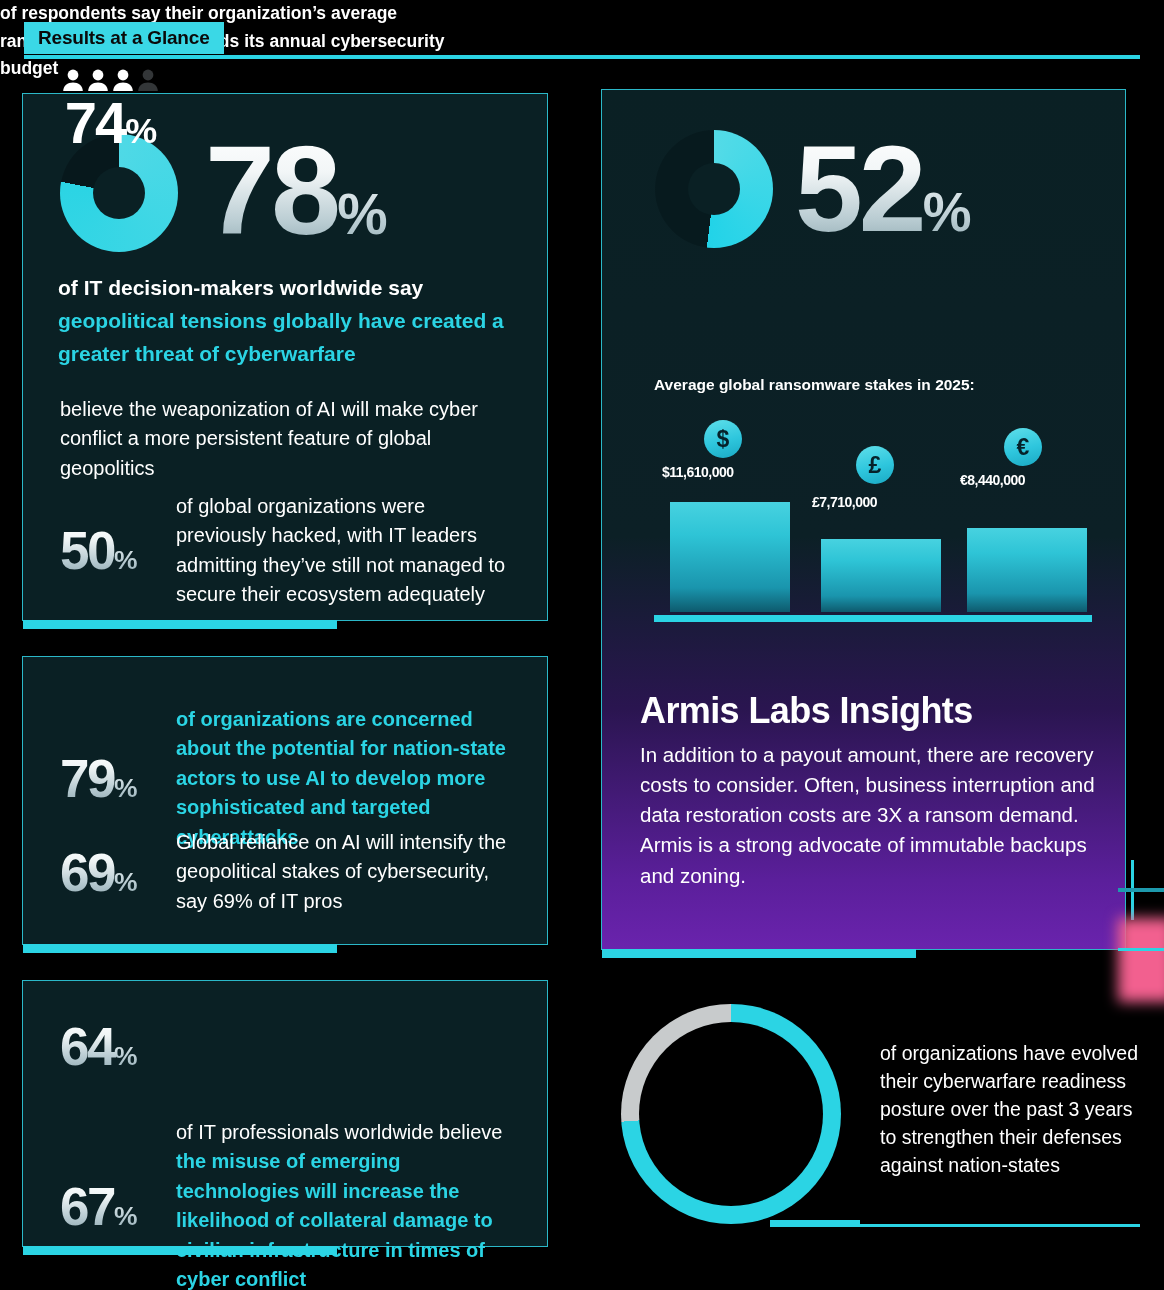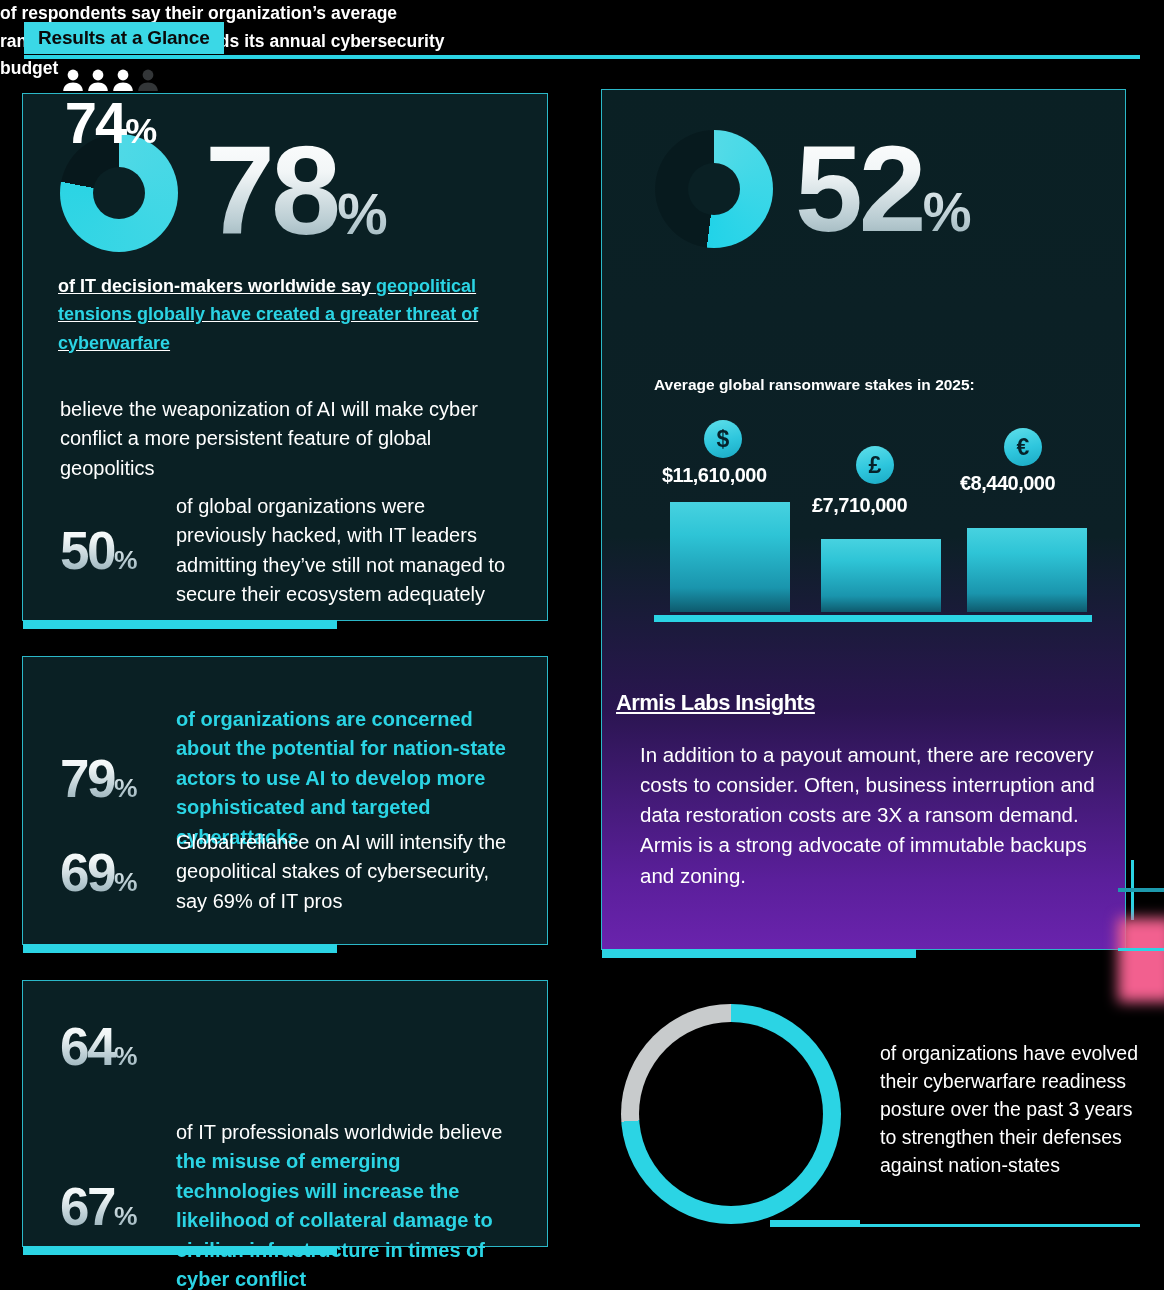--- a/index.html
+++ b/index.html
@@ -49,21 +49,21 @@
   .bignum {
     position:absolute; font-weight:bold; line-height:1;
     background:linear-gradient(180deg,#ffffff 0%,#f2f6f7 35%,#b9ccd2 75%,#8fa9b1 100%);
     -webkit-background-clip:text; background-clip:text; color:transparent;
     letter-spacing:-4px;
   }
   .bignum .pc { font-size:0.45em; letter-spacing:-1px; }
 
   #num78 { left:205px; top:128px; font-size:126px; }
 
-  .lede { position:absolute; font-size:18px; font-weight:bold; line-height:1.57;text-decoration:underline; }
+  .lede { position:absolute; font-size:21px; font-weight:bold; line-height:1.57; }
   #lede78 { left:58px; top:272px; width:450px; }
   .cy { color:#2bd4e4; }
 
   
   .stat { position:absolute; display:flex; align-items:center; }
   .stat .v {
     font-weight:bold; font-size:53px; line-height:1; letter-spacing:-2.5px;
     background:linear-gradient(180deg,#ffffff 0%,#eef4f5 30%,#b4c8cf 72%,#90a8b0 100%);
     -webkit-background-clip:text; background-clip:text; color:transparent;
     width:116px; flex:0 0 116px;
@@ -97,27 +97,27 @@
   
   .chart { position:absolute; left:654px; top:420px; width:438px; height:210px; }
   .bar-col { position:absolute; bottom:18px; }
   .coin {
     position:absolute; width:38px; height:38px; border-radius:50%;
     background:linear-gradient(165deg,#5fdfea 0%,#2ec6dd 55%,#1aa9c4 100%);
     color:#06222a; font-weight:bold; font-size:23px;
     display:flex; align-items:center; justify-content:center;
     line-height:1;
   }
-  .blabel { position:absolute; font-size:20px; font-weight:bold; letter-spacing:-0.5px; white-space:nowrap; }
+  .blabel { position:absolute; font-size:14px; font-weight:bold; letter-spacing:-0.5px; white-space:nowrap; }
   .bar { position:absolute; bottom:0;
     background:linear-gradient(180deg,#47d2e0 0%,#2ec4d6 30%,#1a95ad 78%,#0e5a6d 100%); }
   .axis { position:absolute; left:0; bottom:8px; width:438px; height:7px; background:#2bd4e4; }
 
   
-  #ins-title { position:absolute; left:616px; top:690px; font-size:22px; font-weight:bold; letter-spacing:-0.6px;text-decoration:underline; }
+  #ins-title { position:absolute; left:640px; top:690px; font-size:36px; font-weight:bold; letter-spacing:-0.6px; }
   #ins-body { position:absolute; left:640px; top:740px; width:472px; font-size:20.5px; line-height:1.47; }
 
   
   .ring { position:absolute; left:621px; top:1004px; width:220px; height:220px; border-radius:50%;
     background:conic-gradient(from 0deg,#2bd4e4 0deg 266deg,#c8cbcc 266deg 360deg); }
   .ring::after { content:""; position:absolute; left:18px; top:18px; width:184px; height:184px;
     border-radius:50%; background:#000; }
   .ring-inner { position:absolute; left:0; top:0; width:220px; height:220px; z-index:3;
     display:flex; flex-direction:column; align-items:center; justify-content:center; }
   .people { display:flex; gap:3px; margin-bottom:2px; }

